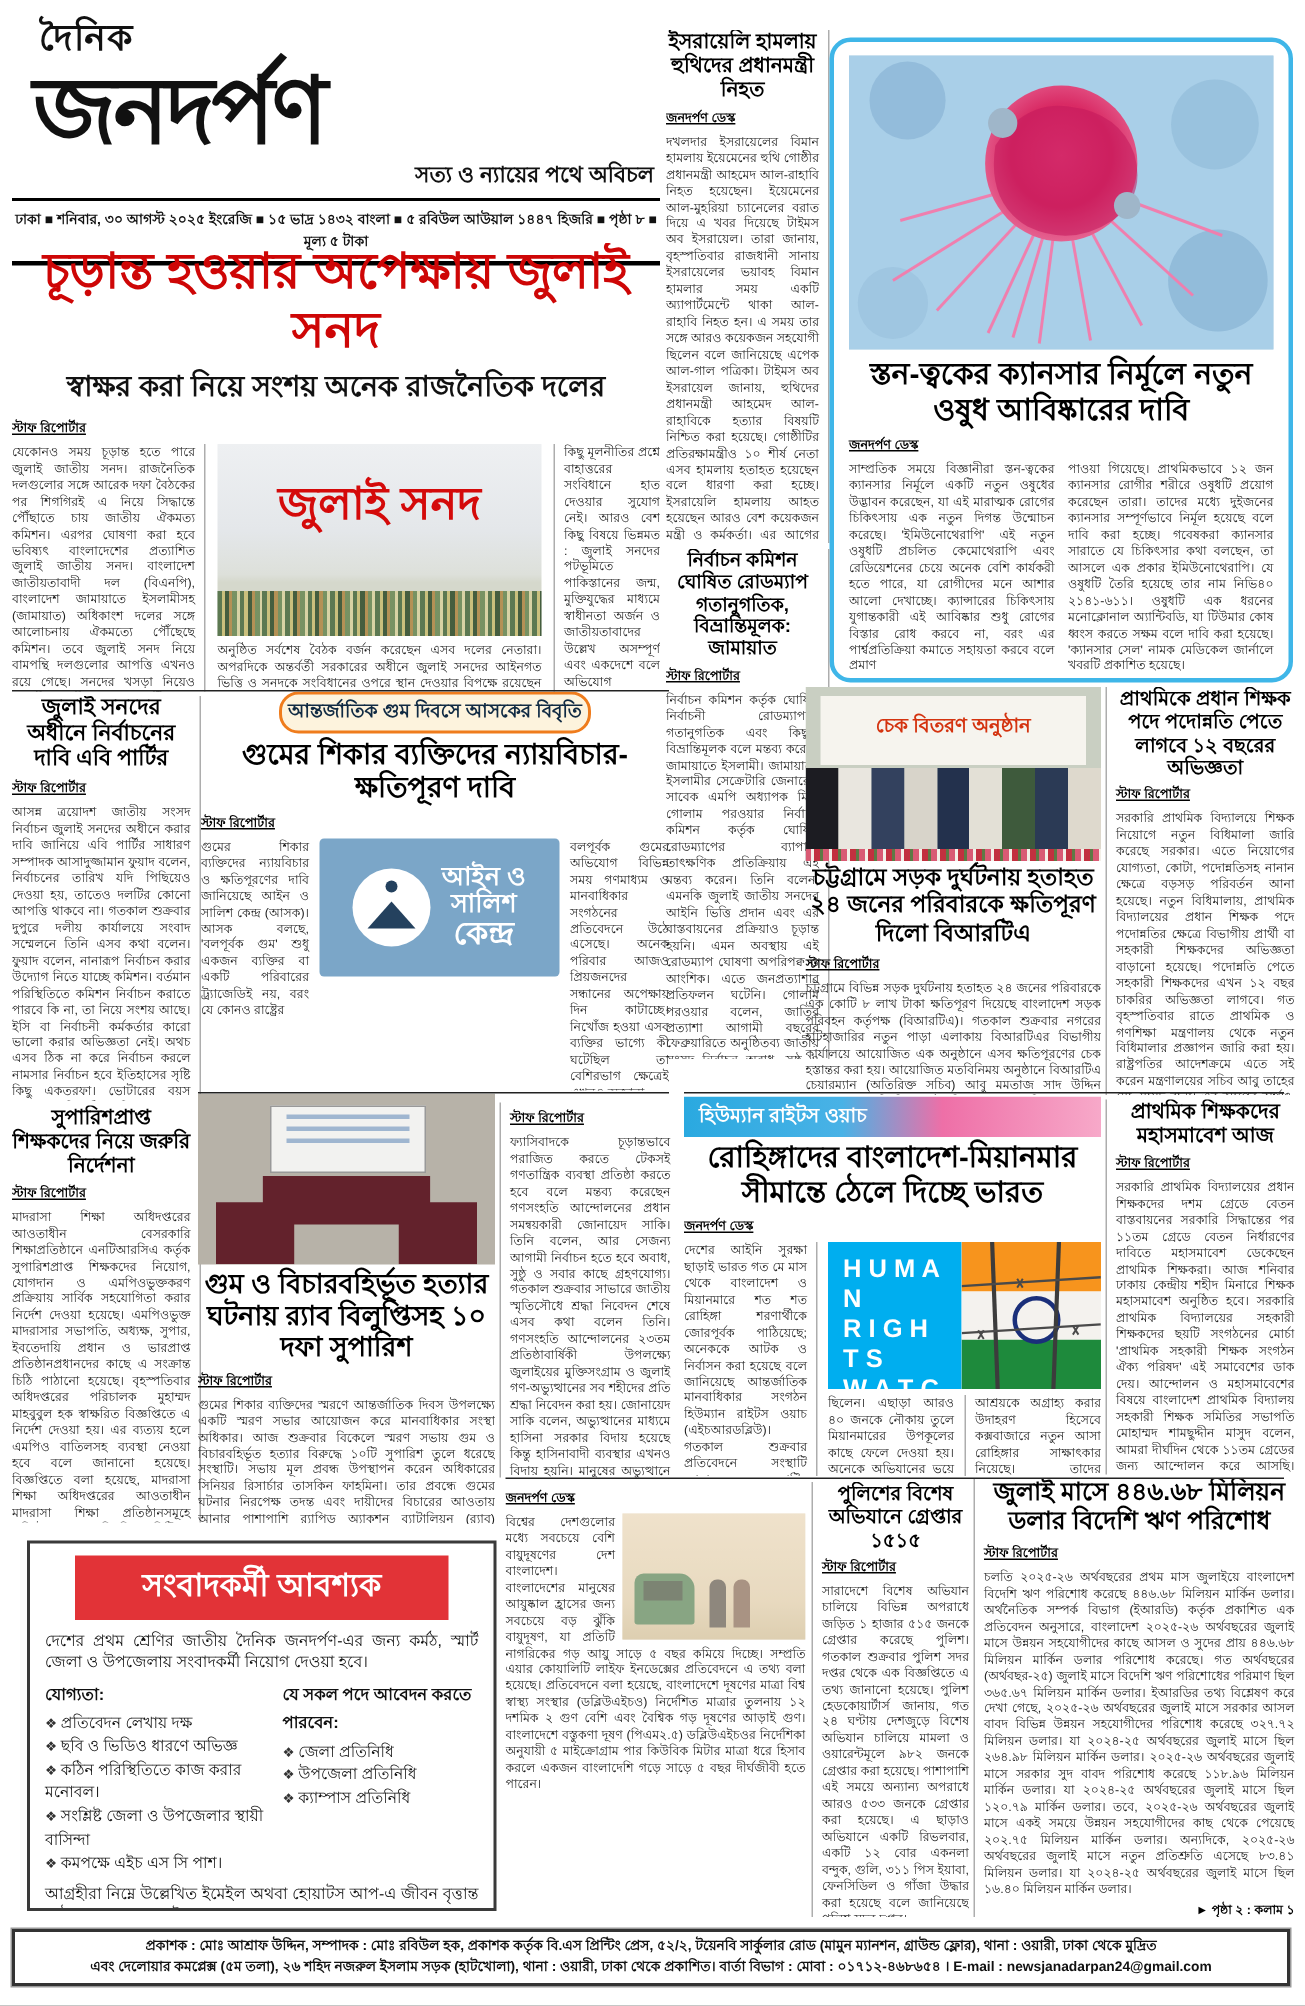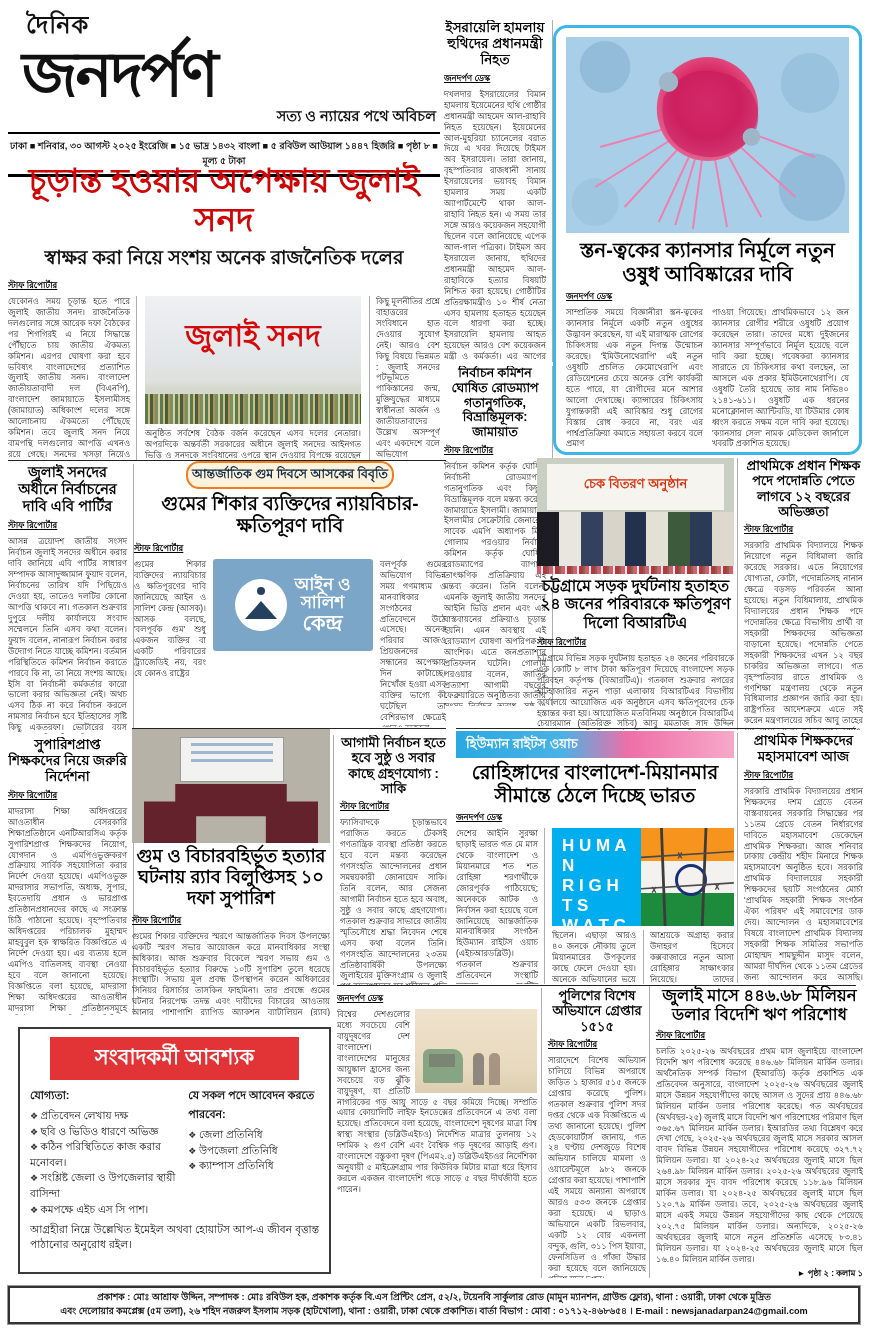--- a/index.html
+++ b/index.html
@@ -262,21 +262,20 @@
         </div>
       <div class="table"></div>
     </div>
     <div class="hl" style="font-size:18px;">গুম ও বিচারবহির্ভূত হত্যার ঘটনায় র‍্যাব বিলুপ্তিসহ ১০ দফা সুপারিশ</div>
     <div class="by">স্টাফ রিপোর্টার</div>
     <div class="bd">গুমের শিকার ব্যক্তিদের স্মরণে আন্তর্জাতিক দিবস উপলক্ষ্যে একটি স্মরণ সভার আয়োজন করে মানবাধিকার সংস্থা অধিকার। আজ শুক্রবার বিকেলে স্মরণ সভায় গুম ও বিচারবহির্ভূত হত্যার বিরুদ্ধে ১০টি সুপারিশ তুলে ধরেছে সংস্থাটি। সভায় মূল প্রবন্ধ উপস্থাপন করেন অধিকারের সিনিয়র রিসার্চার তাসকিন ফাহমিনা। তার প্রবন্ধে গুমের ঘটনার নিরপেক্ষ তদন্ত এবং দায়ীদের বিচারের আওতায় আনার পাশাপাশি র‍্যাপিড অ্যাকশন ব্যাটালিয়ন (র‍্যাব) বিলুপ্তির আহ্বান জানানো হয়। অধিকারের ১০ দফা সুপারিশের মধ্যে উল্লেখযোগ্য হলো: ১. সব গুমের ঘটনায় স্বাধীন, নিরপেক্ষ ও স্বচ্ছ তদন্ত; ২. নিখোঁজদের সন্ধানে জাতীয় কৌশল ও নীতিমালা প্রণয়ন; ৩. ফিরে আসা ব্যক্তিদের বিরুদ্ধে নেওয়া মামলা প্রত্যাহার; ৪. সার্টিফিকেট অব অ্যাবসেন্স প্রদান ও ক্ষতিপূরণ</div>
 
   </div>
 
   <div class="art bl" style="left:333px;top:735px;width:107px;height:250px;">
-    <div class="hl" style="font-size:13px;">আগামী নির্বাচন হতে হবে সুষ্ঠু ও সবার কাছে গ্রহণযোগ্য : সাকি</div>
     <div class="by">স্টাফ রিপোর্টার</div>
     <div class="bd">ফ্যাসিবাদকে চূড়ান্তভাবে পরাজিত করতে টেকসই গণতান্ত্রিক ব্যবস্থা প্রতিষ্ঠা করতে হবে বলে মন্তব্য করেছেন গণসংহতি আন্দোলনের প্রধান সমন্বয়কারী জোনায়েদ সাকি। তিনি বলেন, আর সেজন্য আগামী নির্বাচন হতে হবে অবাধ, সুষ্ঠু ও সবার কাছে গ্রহণযোগ্য। গতকাল শুক্রবার সাভারে জাতীয় স্মৃতিসৌধে শ্রদ্ধা নিবেদন শেষে এসব কথা বলেন তিনি। গণসংহতি আন্দোলনের ২৩তম প্রতিষ্ঠাবার্ষিকী উপলক্ষ্যে জুলাইয়ের মুক্তিসংগ্রাম ও জুলাই গণ-অভ্যুত্থানের সব শহীদের প্রতি শ্রদ্ধা নিবেদন করা হয়। জোনায়েদ সাকি বলেন, অভ্যুত্থানের মাধ্যমে হাসিনা সরকার বিদায় হয়েছে কিন্তু হাসিনাবাদী ব্যবস্থার এখনও বিদায় হয়নি। মানুষের অভ্যুত্থানে শহীদদের আকাঙ্ক্ষা বাস্তবায়ন করতে হলে দরকার হাসিনাবাদী</div>
 
   </div>
 
   <div class="art" style="left:456px;top:731px;width:278px;height:253px;">
     <div class="hrwbar">হিউম্যান রাইটস ওয়াচ</div>
     <div class="hl" style="font-size:19.5px;">রোহিঙ্গাদের বাংলাদেশ-মিয়ানমার সীমান্তে ঠেলে দিচ্ছে ভারত</div>
     <div class="by">জনদর্পণ ডেস্ক</div>
     <div style="display:flex;gap:7px;">
@@ -312,20 +311,21 @@
 
   <div class="art bl" style="left:737px;top:733px;width:119px;height:250px;">
     <div class="hl" style="font-size:13.5px;">প্রাথমিক শিক্ষকদের মহাসমাবেশ আজ</div>
     <div class="by">স্টাফ রিপোর্টার</div>
     <div class="bd">সরকারি প্রাথমিক বিদ্যালয়ের প্রধান শিক্ষকদের দশম গ্রেডে বেতন বাস্তবায়নের সরকারি সিদ্ধান্তের পর ১১তম গ্রেডে বেতন নির্ধারণের দাবিতে মহাসমাবেশ ডেকেছেন প্রাথমিক শিক্ষকরা। আজ শনিবার ঢাকায় কেন্দ্রীয় শহীদ মিনারে শিক্ষক মহাসমাবেশ অনুষ্ঠিত হবে। সরকারি প্রাথমিক বিদ্যালয়ের সহকারী শিক্ষকদের ছয়টি সংগঠনের মোর্চা 'প্রাথমিক সহকারী শিক্ষক সংগঠন ঐক্য পরিষদ' এই সমাবেশের ডাক দেয়। আন্দোলন ও মহাসমাবেশের বিষয়ে বাংলাদেশ প্রাথমিক বিদ্যালয় সহকারী শিক্ষক সমিতির সভাপতি মোহাম্মদ শামছুদ্দীন মাসুদ বলেন, আমরা দীর্ঘদিন থেকে ১১তম গ্রেডের জন্য আন্দোলন করে আসছি। সরকার থেকে বারবার আশ্বাস দিলেও দাবি বাস্তবায়ন হচ্ছে না। প্রধান শিক্ষকদের দশম গ্রেড বাস্তবায়নের সিদ্ধান্ত হয়েছে। কিন্তু আমাদের</div>
 
   </div>
 
   <div class="art adbox" style="left:18px;top:1027px;width:313px;height:247px;">
     <div class="adhead">সংবাদকর্মী আবশ্যক</div>
+    <div class="adtxt">দেশের প্রথম শ্রেণির জাতীয় দৈনিক জনদর্পণ-এর জন্য কর্মঠ, স্মার্ট জেলা ও উপজেলায় সংবাদকর্মী নিয়োগ দেওয়া হবে।</div>
     <div class="adlists">
       <div style="flex:1.15;">
         <h4>যোগ্যতা:</h4>
         <ul>
           <li>প্রতিবেদন লেখায় দক্ষ</li>
           <li>ছবি ও ভিডিও ধারণে অভিজ্ঞ</li>
           <li>কঠিন পরিস্থিতিতে কাজ করার মনোবল।</li>
           <li>সংশ্লিষ্ট জেলা ও উপজেলার স্থায়ী বাসিন্দা</li>
           <li>কমপক্ষে এইচ এস সি পাশ।</li>
         </ul>

